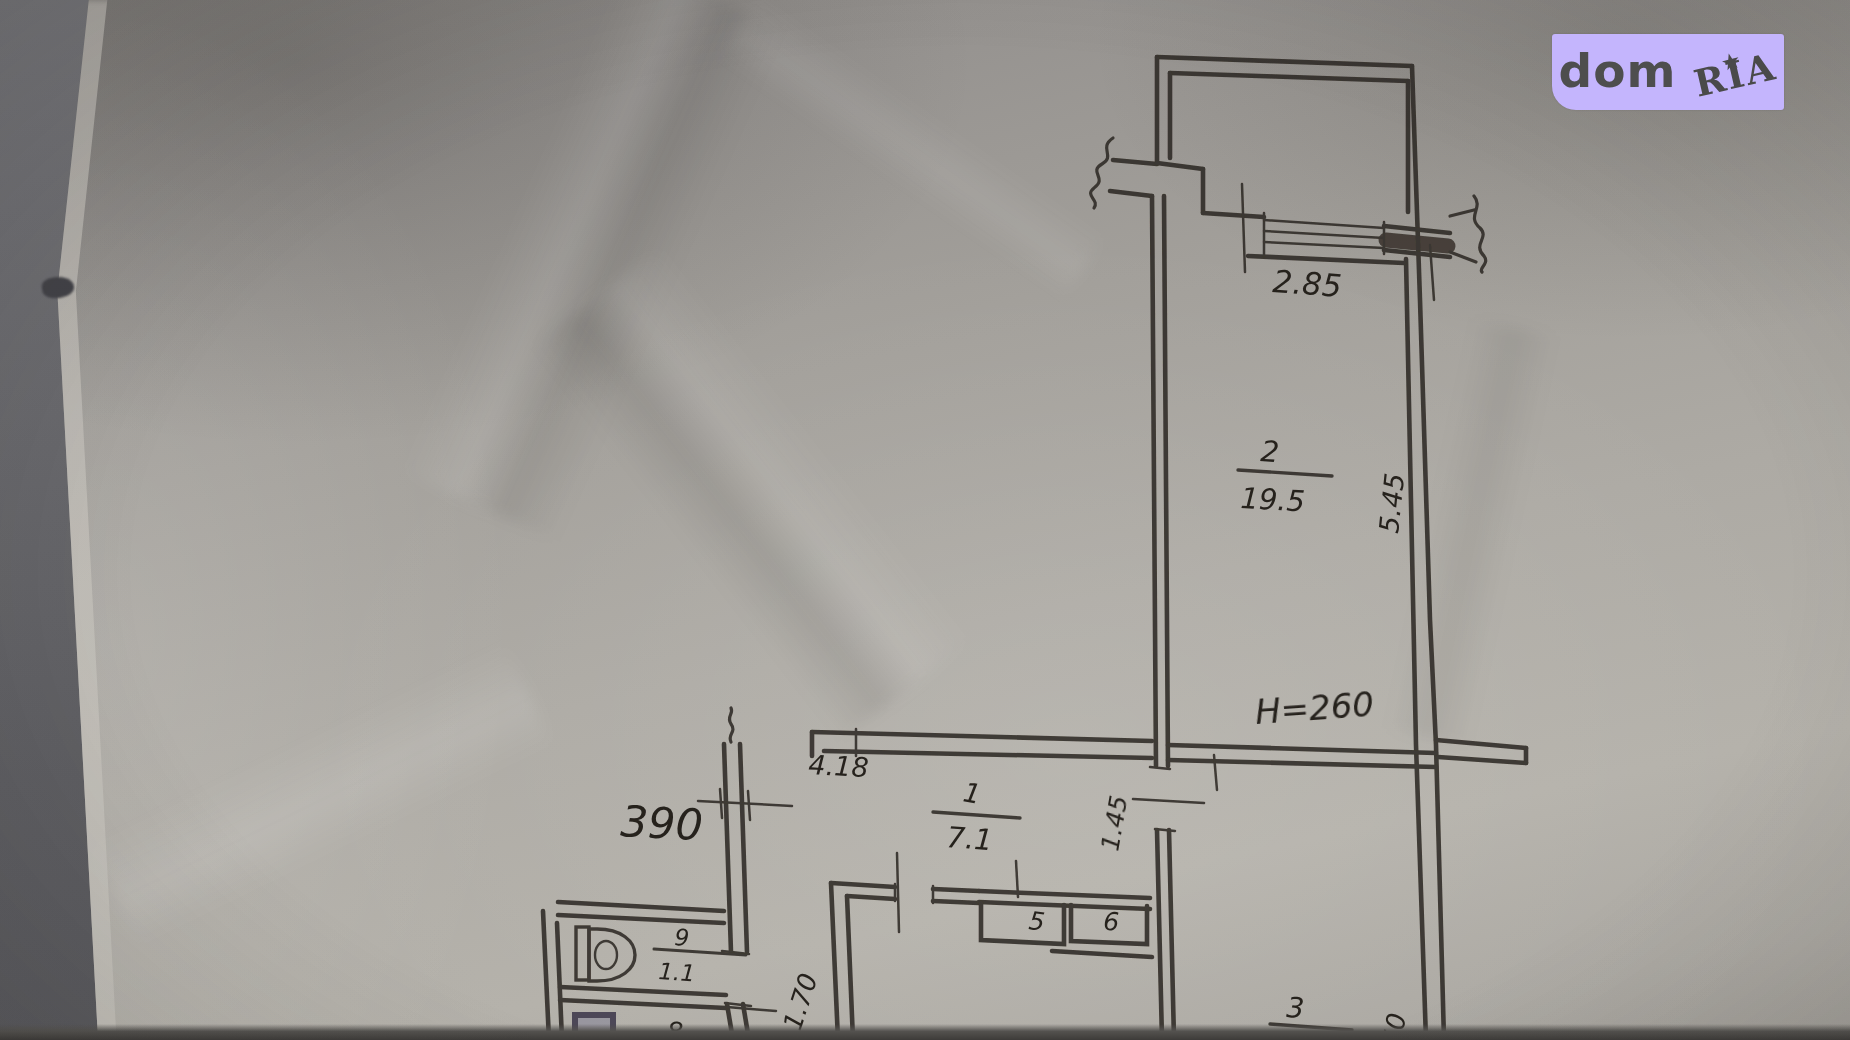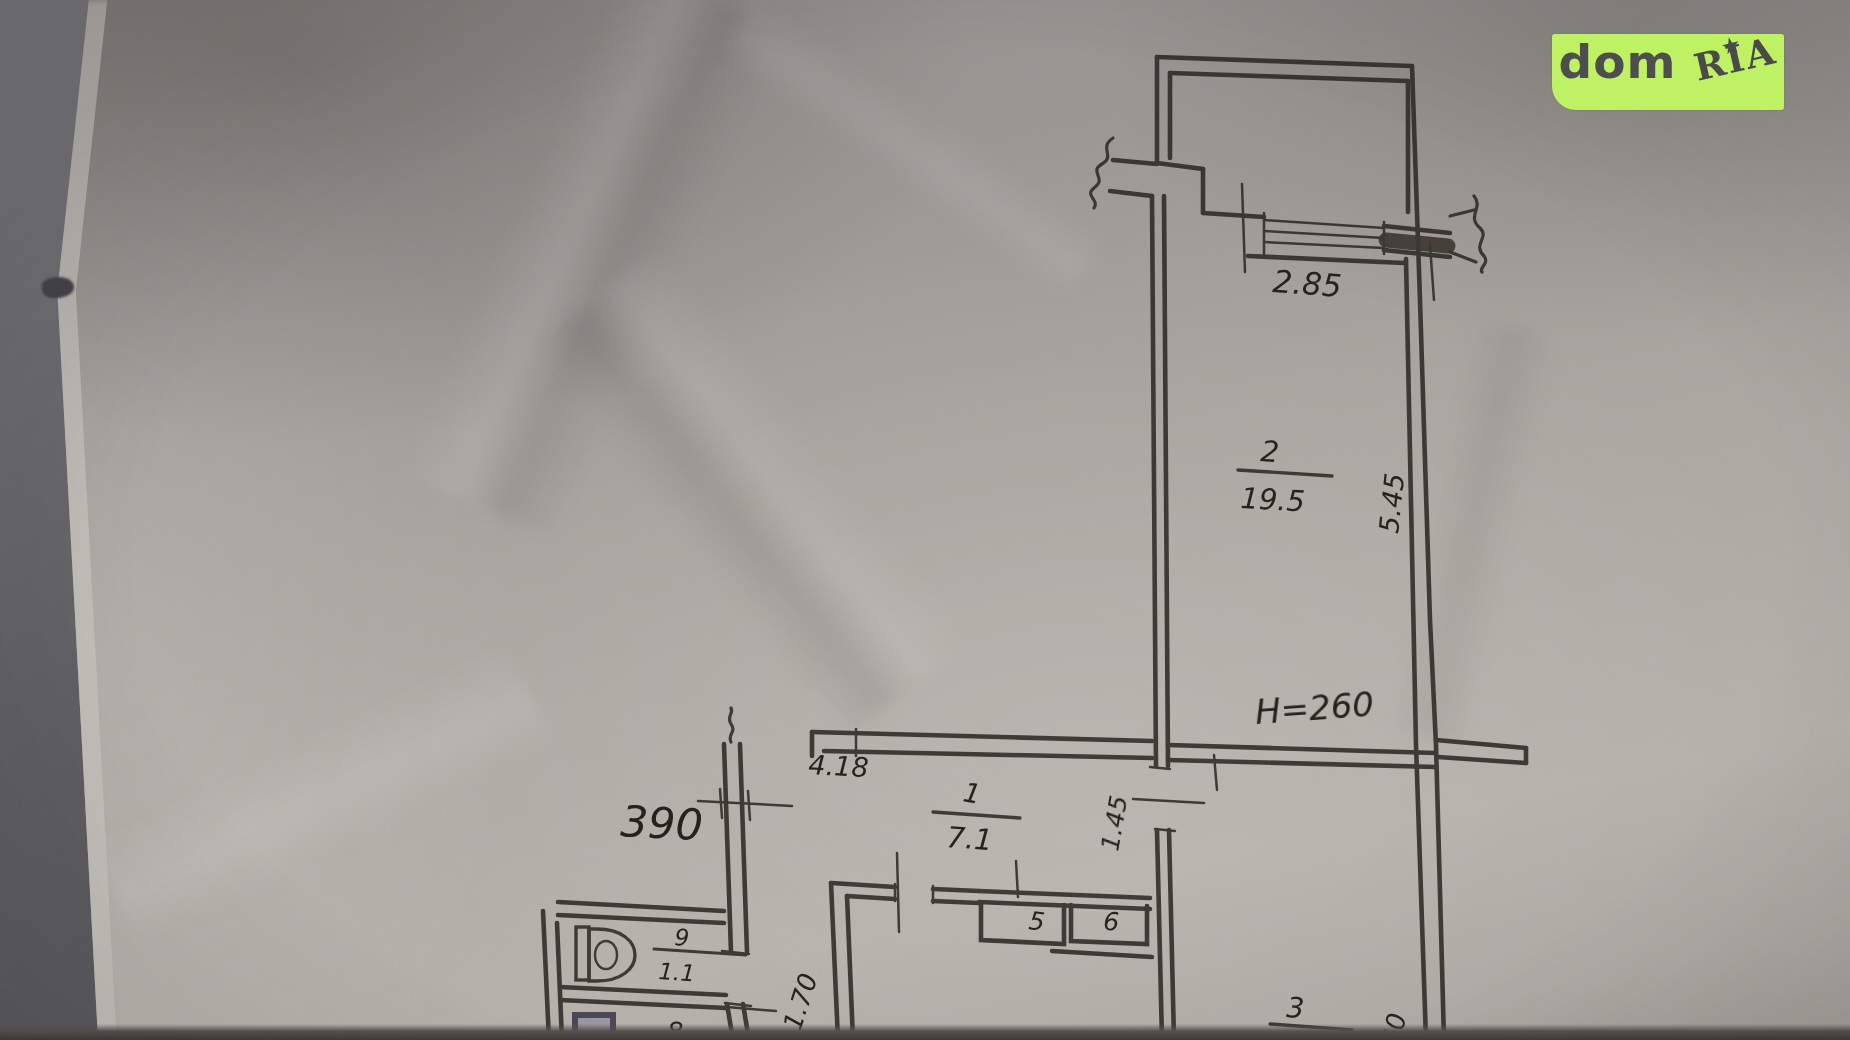--- a/index.html
+++ b/index.html
@@ -30,21 +30,21 @@
     clip-path:polygon(4.8% 0,5.8% 0,4.1% 28%,6.3% 100%,5.3% 100%,3.1% 28%);
     background:#cbc8c1;}
   .edge-clip{position:absolute;left:42px;top:277px;width:32px;height:21px;
     background:#424247;border-radius:40% 60% 50% 50%;transform:rotate(-8deg);filter:blur(1px);}
   .bottom-strip{position:absolute;left:0;bottom:0;width:100%;height:16px;
     background:linear-gradient(0deg,#3d3b39 0%,#54524f 55%,rgba(84,82,79,0) 100%);}
   .vignette{position:absolute;inset:0;pointer-events:none;
     background:radial-gradient(1500px 950px at 52% 55%, transparent 55%, rgba(35,33,31,.20) 100%);}
   svg.plan{position:absolute;left:0;top:0;}
   .logo{position:absolute;left:1552px;top:34px;width:232px;height:76px;
-    background:#bef264;border-radius:3px 3px 3px 24px;display:flex;align-items:flex-start;
+    background:#c4b5fd;border-radius:3px 3px 3px 24px;display:flex;align-items:center;
     box-shadow:0 0 2px rgba(0,0,0,.15);}
   .logo .dom{width:131px;display:flex;align-items:center;justify-content:center;
     font-size:47px;font-weight:700;color:#4e4e4e;letter-spacing:1px;padding-bottom:4px;}
   .logo .sep{width:2px;background:#c9c9c7;}
   .logo .riabox{flex:1;position:relative;display:flex;align-items:center;justify-content:center;}
   .logo .ria{font-family:"DejaVu Serif",serif;font-weight:bold;font-size:37px;color:#4a4a4a;
     letter-spacing:2px;transform:rotate(-13deg) translateY(3px);}
   .logo .star{position:absolute;left:36px;top:-1px;font-size:22px;color:#4a4a4a;
     transform:rotate(-14deg);}
   text{font-family:"DejaVu Sans",sans-serif;font-style:italic;fill:#26221e;}

